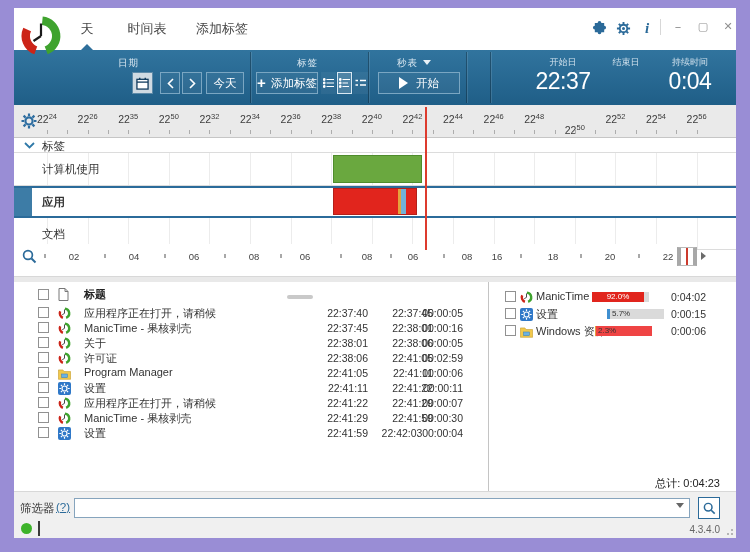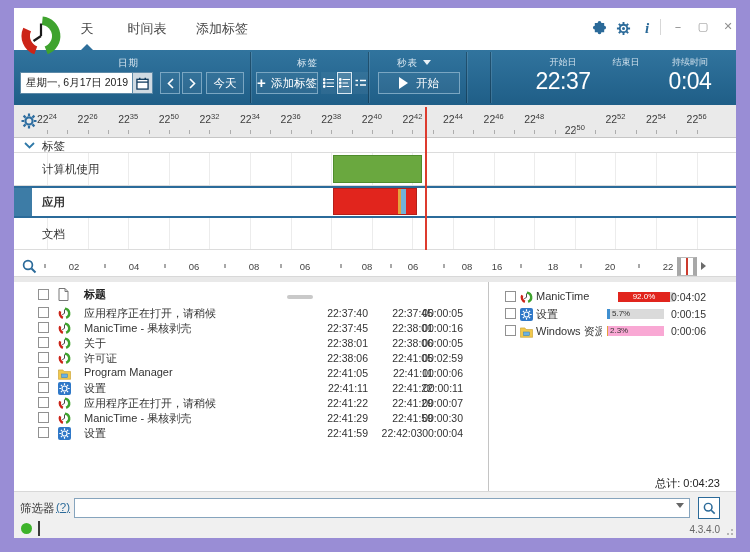--- a/index.html
+++ b/index.html
@@ -28,21 +28,21 @@
   .plus{font-size:15px;font-weight:bold;margin-right:5px;margin-top:-2px;}
   
   #ruler{position:absolute;left:0;top:97px;width:722px;height:33px;background:#eaeaea;border-bottom:1px solid #c6c6c6;box-sizing:border-box;}
   .rl-m{font-size:7.5px;vertical-align:4px;}
   
   #timeline{position:absolute;left:0;top:130px;width:722px;height:112px;background:#fff;}
   .tl-label{position:absolute;left:28px;font-size:11.5px;color:#333;z-index:3;}
   .tl-rowline{position:absolute;left:0;width:722px;border-bottom:1px solid #dcdcdc;box-sizing:border-box;}
   #vline{position:absolute;left:411px;top:99px;width:2px;height:143px;background:#dd3b2e;z-index:6;}
   
-  #overview{position:absolute;left:0;top:246px;width:672px;height:26px;background:#fff;}
+  #overview{position:absolute;left:0;top:236px;width:672px;height:26px;background:#fff;}
   #ovgap{position:absolute;left:0;top:268px;width:722px;height:6px;background:#e9e9e9;border-top:1px solid #d8d8d8;box-sizing:border-box;}
   #ov-slider{position:absolute;left:663px;top:3px;width:20px;height:19px;border:1px solid #b9b9b9;border-left:4px solid #a8a8a8;border-right:4px solid #a8a8a8;box-sizing:border-box;background:#fff;}
   #ov-redline{position:absolute;left:5px;top:0;width:2px;height:17px;background:#cc3b2e;}
   #ov-arrow{position:absolute;left:687px;top:8px;width:0;height:0;border-top:4px solid transparent;border-bottom:4px solid transparent;border-left:5px solid #6b6b6b;}
   
   #content{position:absolute;left:0;top:274px;width:722px;height:209px;background:#fff;}
   #divider{position:absolute;left:474px;top:0;width:1px;height:209px;background:#c4c4c4;}
   .chk{position:absolute;width:11px;height:11px;border:1px solid #919191;background:#fff;box-sizing:border-box;}
   .cellt{position:absolute;font-size:11px;color:#333;white-space:nowrap;}
   .icw{position:absolute;width:14px;height:13px;}
@@ -98,21 +98,20 @@
     <div class="winbtn" style="left:654px;">–</div>
     <div class="winbtn" style="left:679px;font-size:11px;">▢</div>
     <div class="winbtn" style="left:704px;font-size:11px;">✕</div>
   </div>
 
   <div id="toolbar">
     <div class="sec-head" style="left:104px;">日期</div>
     <div class="sec-head" style="left:283px;">标签</div>
     <div class="sec-head" style="left:383px;"><span>秒表</span><span class="dd-caret"></span></div>
 
-    <div id="date-input">星期一, 6月17日 2019</div>
     <div id="cal-btn">
       <svg width="13" height="13" viewBox="0 0 14 14">
             <rect x="1" y="2.5" width="12" height="10.5" fill="#fff" stroke="#123c5e" stroke-width="1.4"></rect>
             <path d="M1 5.5 H13" stroke="#123c5e" stroke-width="1.4"></path>
             <path d="M4 0.8 V3 M10 0.8 V3" stroke="#123c5e" stroke-width="1.6"></path>
           </svg>
     </div>
     <div class="tb-btn" style="left:146px;width:20px;">
       <svg width="7" height="11" viewBox="0 0 7 11">
             <path d="M6 1 L1.5 5.5 L6 10" fill="none" stroke="#fff" stroke-width="1.6"></path>
@@ -455,21 +454,21 @@
       <div id="app-rows">
             <div style="position: absolute; left: 0px; top: 7px; width: 246px; height: 17px;">
               <div style="position: absolute; left: 15px; top: 2px; width: 11px; height: 11px; border: 1px solid rgb(145, 145, 145); background: rgb(255, 255, 255); box-sizing: border-box;"></div>
               <div style="position: absolute; left: 30px; top: 1px; width: 14px; height: 13px;"><svg width="13" height="14" viewBox="0 0 42 46">
                   <path d="M22.3 9.1 A15 15 0 0 1 26.1 38.1" fill="none" stroke="#3fa32e" stroke-width="9"></path>
                   <path d="M15.9 38.1 A15 15 0 0 1 7.4 17.7" fill="none" stroke="#cc2418" stroke-width="9"></path>
                   <circle cx="21" cy="24" r="11" fill="#fff"></circle>
                   <path d="M21 24 L21 11.5 M21 24 L13.5 29" stroke="#1a1a1a" stroke-width="2.6" fill="none"></path>
                 </svg></div>
               <span style="position: absolute; left: 46px; top: 1px; width: 66px; font-size: 11px; color: rgb(51, 51, 51); white-space: nowrap; overflow: hidden;">ManicTime</span>
-              <div style="position: absolute; left: 128px; top: 3px; width: 57px; height: 10px; background: rgb(218, 218, 218);">
+              <div style="position: absolute; left: 102px; top: 3px; width: 57px; height: 10px; background: rgb(218, 218, 218);">
                 <div style="position: absolute; left: 0px; top: 0px; height: 10px; width: 52px; background: rgb(225, 37, 29);"></div>
                 <span style="position: absolute; left: 0px; top: 0px; width: 52px; font-size: 8px; line-height: 10px; color: rgb(255, 255, 255); text-align: center;">92.0%</span>
               </div>
               <span style="position: absolute; left: 166px; top: 2px; width: 50px; font-size: 10.5px; color: rgb(51, 51, 51); text-align: right;">0:04:02</span>
             </div>
             <div style="position: absolute; left: 0px; top: 24px; width: 246px; height: 17px;">
               <div style="position: absolute; left: 15px; top: 2px; width: 11px; height: 11px; border: 1px solid rgb(145, 145, 145); background: rgb(255, 255, 255); box-sizing: border-box;"></div>
               <div style="position: absolute; left: 30px; top: 1px; width: 14px; height: 13px;"><svg width="13" height="13" viewBox="0 0 13 13">
                   <rect width="13" height="13" rx="2" fill="#2f78c8"></rect>
                   <g stroke="#fff" stroke-width="1.2">
@@ -484,21 +483,21 @@
               </div>
               <span style="position: absolute; left: 166px; top: 2px; width: 50px; font-size: 10.5px; color: rgb(51, 51, 51); text-align: right;">0:00:15</span>
             </div>
             <div style="position: absolute; left: 0px; top: 41px; width: 246px; height: 17px;">
               <div style="position: absolute; left: 15px; top: 2px; width: 11px; height: 11px; border: 1px solid rgb(145, 145, 145); background: rgb(255, 255, 255); box-sizing: border-box;"></div>
               <div style="position: absolute; left: 30px; top: 1px; width: 14px; height: 13px;"><svg width="13" height="12" viewBox="0 0 16 14">
                   <path d="M0.5 2 h5.5 l1.5 2 h8 v9.5 h-15 Z" fill="#f2c94c" stroke="#c79f33" stroke-width="0.8"></path>
                   <rect x="4.5" y="7" width="7" height="4.5" fill="#6cb2e3" stroke="#3c82b8" stroke-width="0.7"></rect>
                 </svg></div>
               <span style="position: absolute; left: 46px; top: 1px; width: 66px; font-size: 11px; color: rgb(51, 51, 51); white-space: nowrap; overflow: hidden;">Windows 资源管理器</span>
-              <div style="position: absolute; left: 117px; top: 3px; width: 57px; height: 10px; background: #f9a8d4;">
+              <div style="position: absolute; left: 105px; top: 3px; width: 57px; height: 10px; background: #ef4444;">
                 <div style="position: absolute; left: 0px; top: 0px; height: 10px; width: 1px; background: rgb(229, 163, 60);"></div>
                 <span style="position: absolute; left: 3px; top: 0px; font-size: 8px; line-height: 10px; color: rgb(51, 51, 51);">2.3%</span>
               </div>
               <span style="position: absolute; left: 166px; top: 2px; width: 50px; font-size: 10.5px; color: rgb(51, 51, 51); text-align: right;">0:00:06</span>
             </div>
           </div>
       <div id="apps-total">总计: 0:04:23</div>
     </div>
   </div>
 

